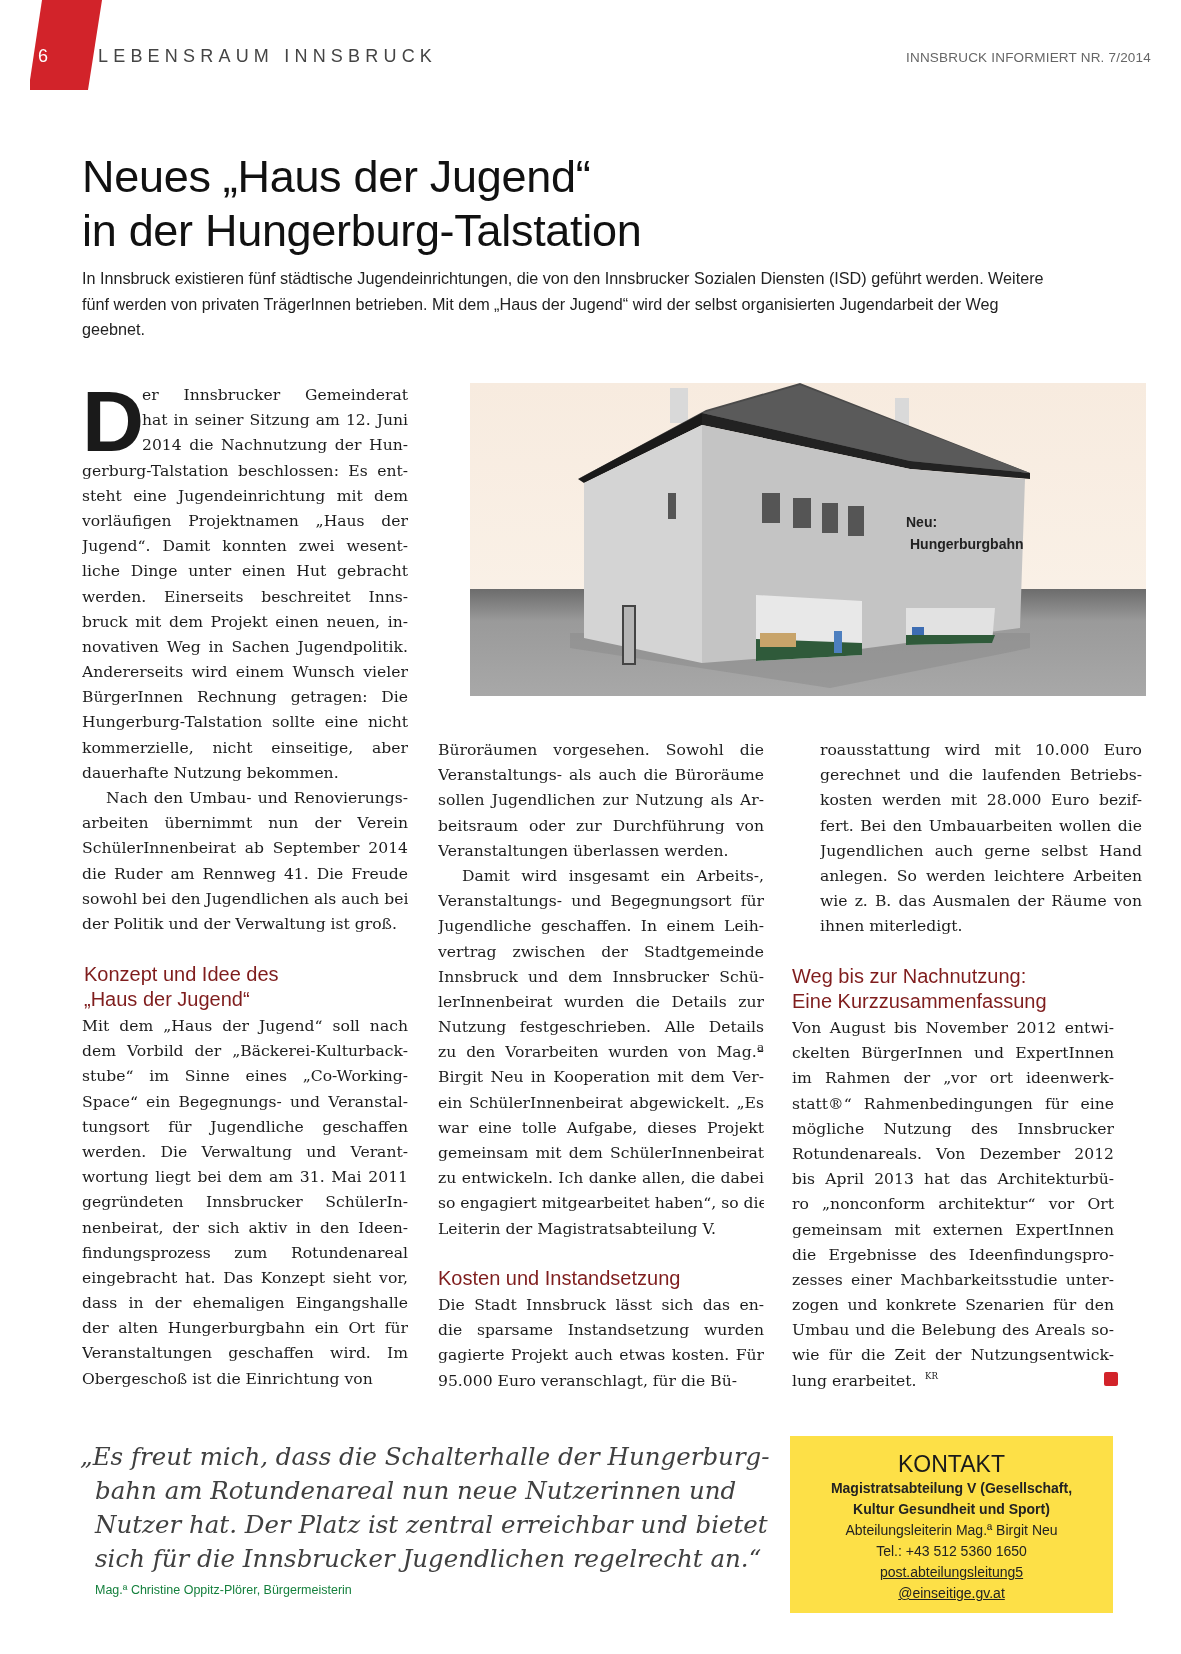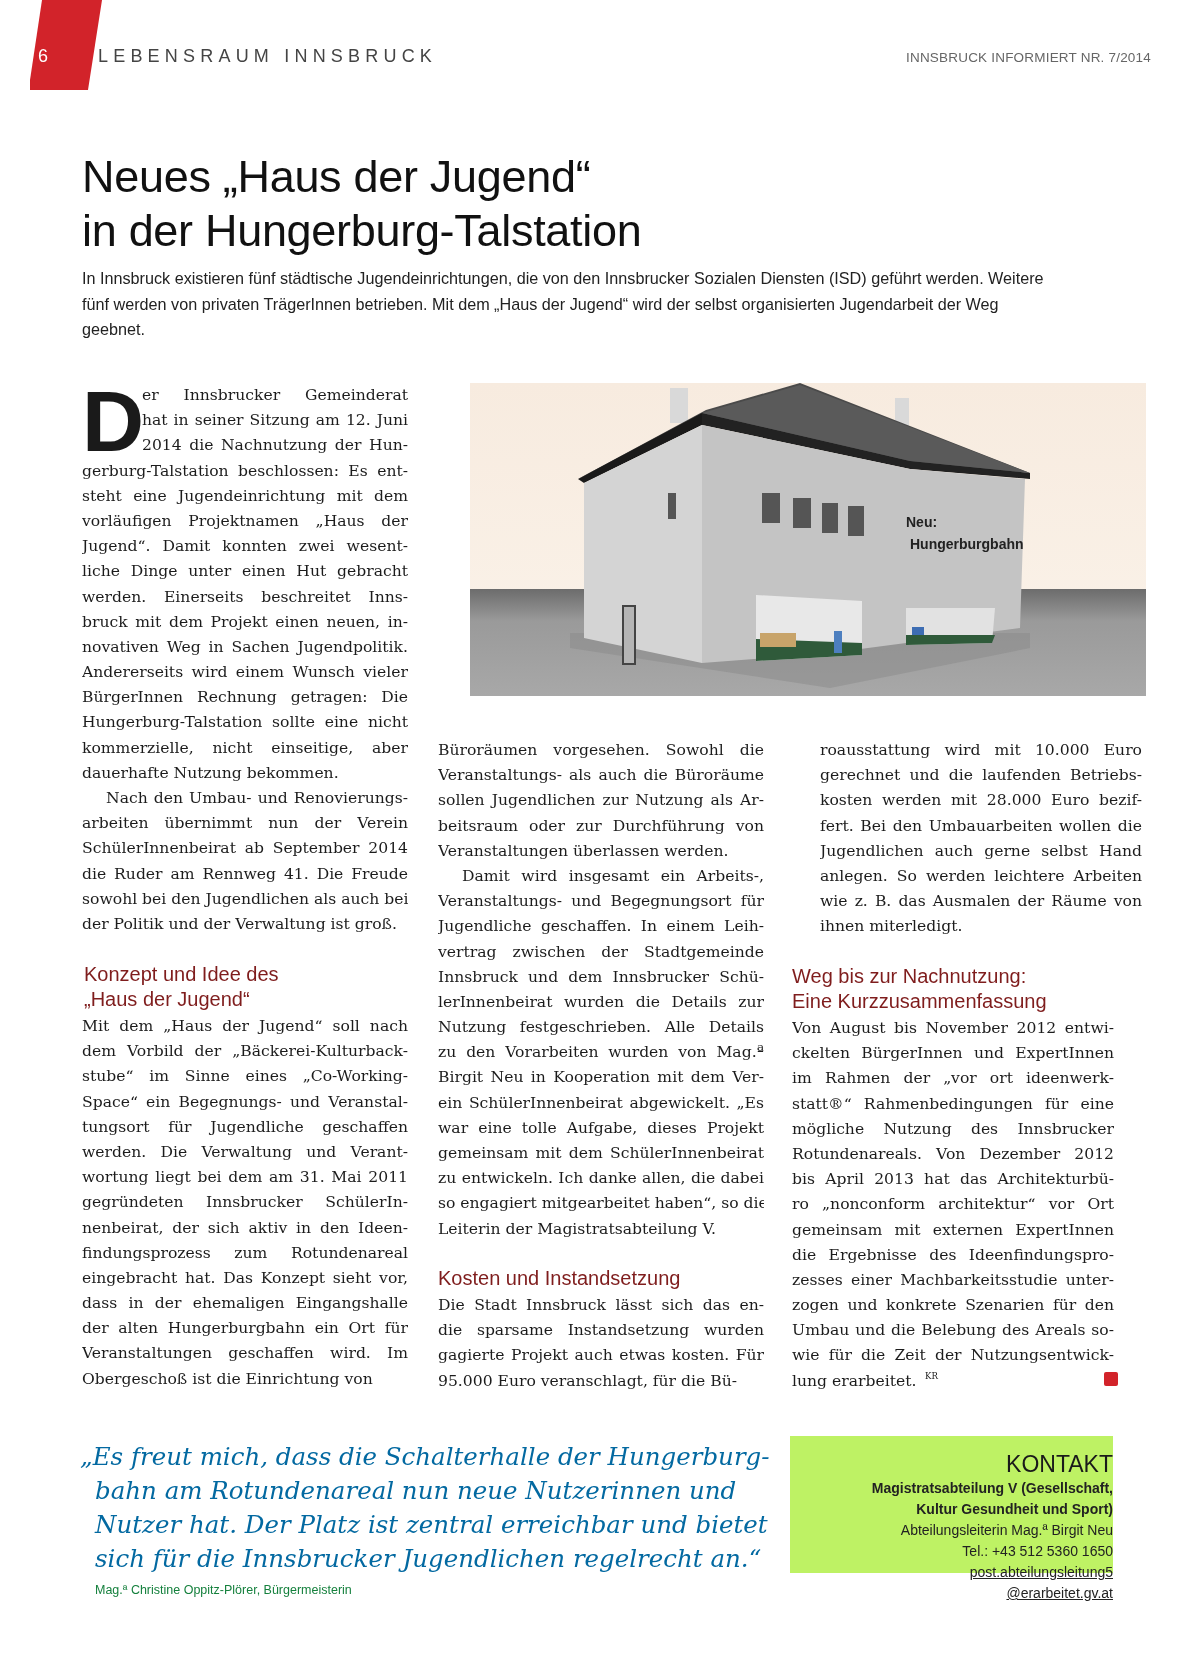--- a/index.html
+++ b/index.html
@@ -11,25 +11,25 @@
   .issue{right:30px;top:50px;font-family:"Liberation Sans",sans-serif;font-size:13.5px;color:#666;letter-spacing:0.2px;}
   .title{left:82px;top:150px;font-family:"Liberation Sans",sans-serif;font-size:45px;line-height:54px;color:#111;letter-spacing:-0.3px;}
   .lead{left:82px;top:266px;width:980px;font-family:"Liberation Sans",sans-serif;font-size:16.2px;line-height:25.5px;color:#222;}
   .col{position:absolute;font-size:15.6px;line-height:25.2px;text-align:justify;}
   .col .ln{display:block;height:25.2px;white-space:nowrap;text-align:justify;text-align-last:justify;overflow:hidden;}
   .col .ln.last{text-align-last:left;}
   .col .ln.ind{text-indent:24px;}
   .drop{position:absolute;left:82px;top:386px;font-family:"Liberation Sans",sans-serif;font-weight:bold;font-size:86px;line-height:70px;color:#1a1a1a;}
   .h2{position:absolute;font-family:"Liberation Sans",sans-serif;font-size:20px;line-height:25px;color:#7f1d1d;}
   .img{position:absolute;left:438px;top:383px;width:816px;height:313px;overflow:hidden;padding-left:32px;}
-  .quote{position:absolute;left:80px;top:1440px;width:640px;font-family:"DejaVu Serif","Liberation Serif",serif;font-style:italic;font-size:24.5px;line-height:34px;color:#0369a1;}
+  .quote{position:absolute;left:80px;top:1440px;width:640px;font-family:"DejaVu Serif","Liberation Serif",serif;font-style:italic;font-size:24.5px;line-height:34px;color:#404040;}
   .quote .ln{display:block;white-space:nowrap;}
   .quote .ln.ind{padding-left:15px;}
   .author{position:absolute;left:95px;top:1583px;font-family:"Liberation Sans",sans-serif;font-size:12.5px;color:#15803d;}
-  .contact{position:absolute;left:790px;top:1436px;width:323px;height:137px;background:#bef264;text-align:right;font-family:"Liberation Sans",sans-serif;color:#222;}
+  .contact{position:absolute;left:790px;top:1436px;width:323px;height:177px;background:#fde047;text-align:center;font-family:"Liberation Sans",sans-serif;color:#222;}
   .contact .kt{font-size:23px;margin-top:14px;line-height:28px;color:#1a1a1a;}
   .contact .b{font-size:14px;font-weight:bold;line-height:21px;}
   .contact .r{font-size:14px;line-height:21px;}
   .contact a{color:#222;text-decoration:underline;}
   .endmark{position:absolute;left:1104px;top:1372px;width:14px;height:14px;background:#d2232a;border-radius:2px;}
   sup{font-size:0.55em;vertical-align:super;line-height:0;}
 </style>
 </head>
 <body>
 
@@ -219,14 +219,14 @@
   </div>
 <div class="author">Mag.ª Christine Oppitz-Plörer, Bürgermeisterin</div>
 
 <div class="contact">
   <div class="kt">KONTAKT</div>
   <div class="b">Magistratsabteilung V (Gesellschaft,</div>
   <div class="b">Kultur Gesundheit und Sport)</div>
   <div class="r">Abteilungsleiterin Mag.ª Birgit Neu</div>
   <div class="r">Tel.: +43 512 5360 1650</div>
   <div class="r"><a>post.abteilungsleitung5</a></div>
-  <div class="r"><a>@erarbeitet.gv.at</a></div>
+  <div class="r"><a>@einseitige.gv.at</a></div>
 </div>
 
 </body></html>

